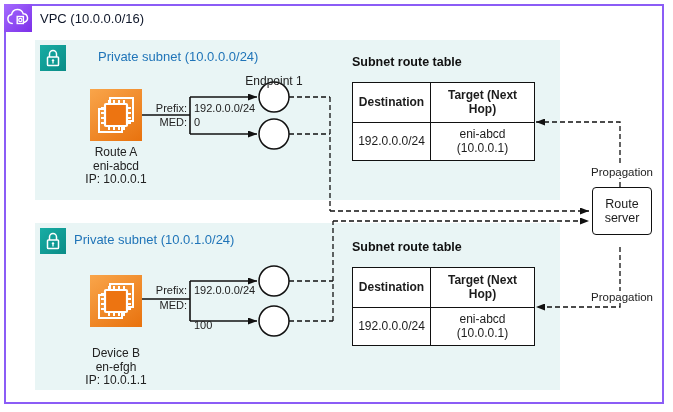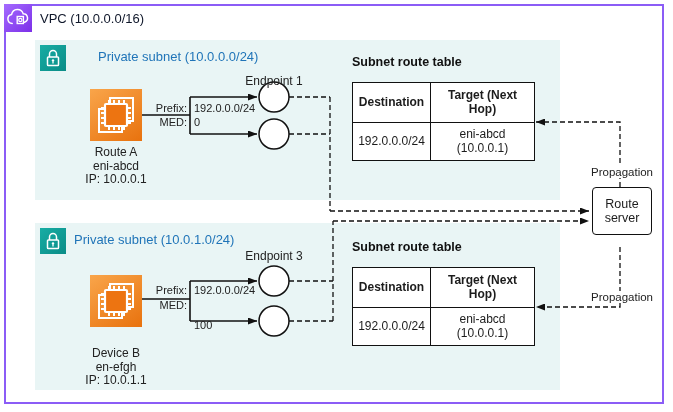--- a/index.html
+++ b/index.html
@@ -151,21 +151,20 @@
     <div>Device B</div>
     <div>en-efgh</div>
     <div>IP: 10.0.1.1</div>
   </div>
 
   <div class="abs kv-label" style="left:119px;top:284px;">Prefix:</div>
   <div class="abs kv-value" style="left:194px;top:284px;">192.0.0.0/24</div>
   <div class="abs kv-label" style="left:119px;top:299px;">MED:</div>
   <div class="abs kv-value" style="left:194px;top:299px;margin-top:20px;">100</div>
 
-  <div class="abs ep-label" style="left:229px;top:249px;">Endpoint 3</div>
 
   <div class="abs rt-title" style="left:352px;top:240px;">Subnet route table</div>
   <div class="abs rtable" style="left:352px;top:267px;">
     <div class="cell hdr c1">Destination</div>
     <div class="cell hdr">Target (Next Hop)</div>
     <div class="cell c1">192.0.0.0/24</div>
     <div class="cell">
       <span>eni-abcd</span>
       <span>(10.0.0.1)</span>
     </div>

